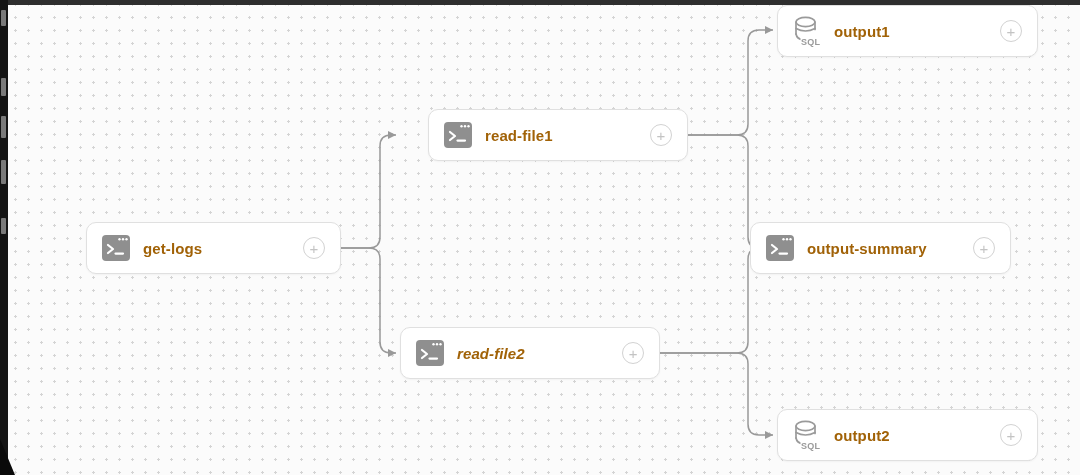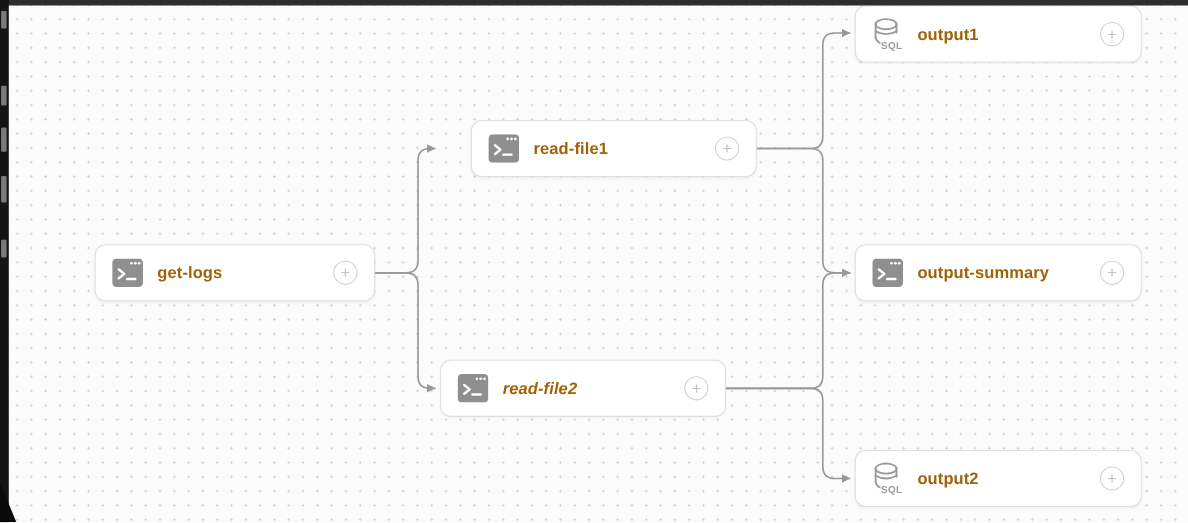--- a/index.html
+++ b/index.html
@@ -20,21 +20,21 @@
   svg.edges{position:absolute;top:0;left:0;z-index:1;pointer-events:none;}
   .node{
     position:absolute;height:52px;box-sizing:border-box;background:#ffffff;
     border:1px solid #e0e0e0;border-radius:10px;display:flex;align-items:center;
     padding:0 15px;gap:13px;z-index:3;box-shadow:0 1px 2px rgba(0,0,0,.04);cursor:default;
   }
   .n-getlogs{left:62px;top:222px;width:255px;margin-left:24px;}
   .n-readfile1{left:400px;top:109px;width:260px;margin-left:28px;}
   .n-readfile2{left:400px;top:327px;width:260px;font-style:italic;}
   .n-output1{left:777px;top:5px;width:261px;}
-  .n-outputsummary{left:777px;top:222px;width:261px;}
+  .n-outputsummary{left:750px;top:222px;width:261px;}
   .n-output2{left:777px;top:409px;width:261px;}
   .label{font-size:15px;font-weight:700;color:#a16207;letter-spacing:.1px;white-space:nowrap;}
   .plus{
     margin-left:auto;width:20px;height:20px;border:1px solid #d2d2d2;border-radius:50%;
     display:flex;align-items:center;justify-content:center;color:#c3c3c3;
     font-size:15px;font-weight:400;line-height:1;background:transparent;user-select:none;
   }
   .icn{flex:0 0 auto;display:block;}
 </style>
 </head>

